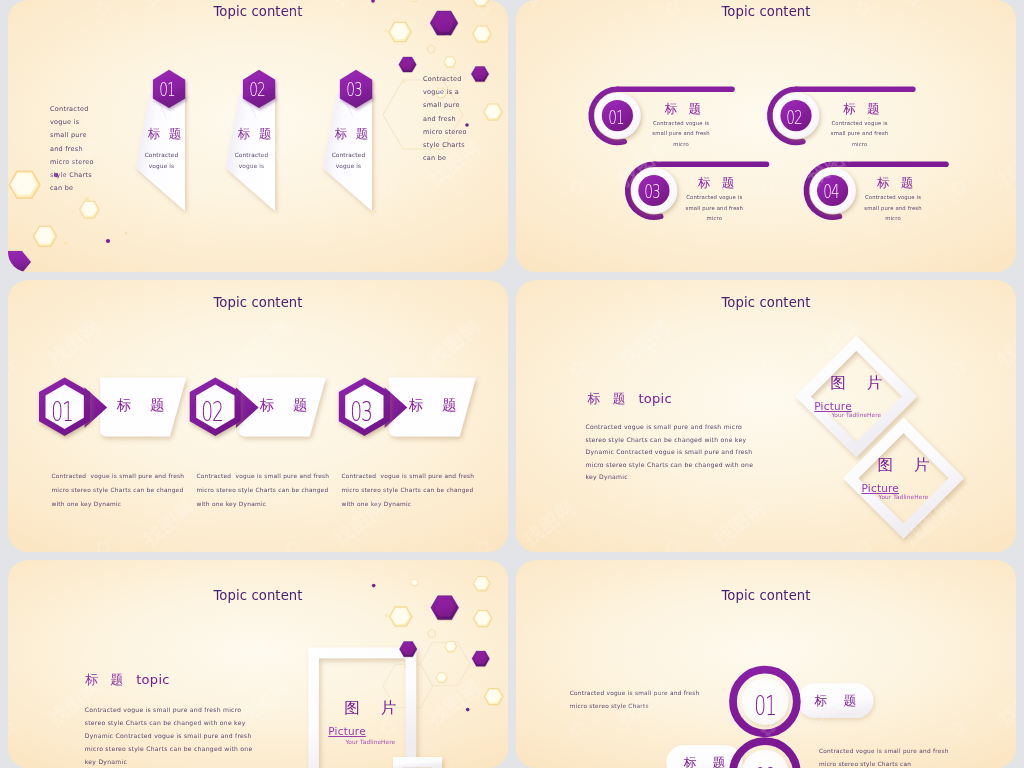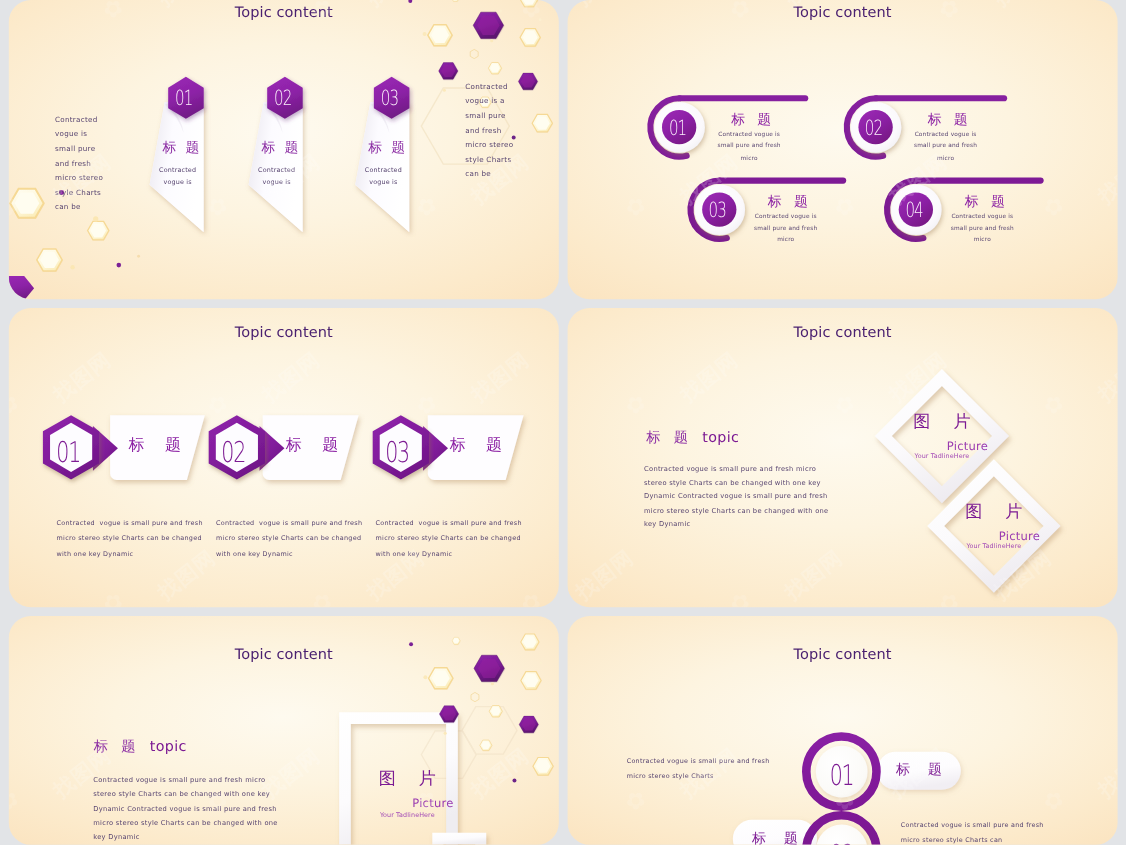--- a/index.html
+++ b/index.html
@@ -70,22 +70,22 @@
   .s4head .lat{letter-spacing:.3px;color:#7c1a93;}
   .s4para{
     position:absolute;color:#574470;font-size:6.1px;line-height:12.6px;white-space:pre-line;
     font-family:"DejaVu Sans",sans-serif;letter-spacing:.25px;
   }
   .pfcn{
     position:absolute;text-align:center;font-size:15.5px;line-height:16px;letter-spacing:8px;
     text-indent:8px;color:#7c1a93;
   }
   .pflabel{
-    position:absolute;text-align:right;color:#9a3bb0;font-size:10.5px;line-height:11px;
-    font-family:"DejaVu Sans",sans-serif;letter-spacing:.2px;
+    position:absolute;text-align:left;color:#9a3bb0;font-size:10.5px;line-height:11px;
+    font-family:"DejaVu Sans",sans-serif;letter-spacing:.2px;text-decoration:underline;
   }
   .pftag{
     position:absolute;text-align:center;color:#a44cb6;font-size:5.8px;line-height:7px;
     font-family:"DejaVu Sans",sans-serif;letter-spacing:.1px;
   }
   .s5para{line-height:13.1px;}
   
   .s3num{
     position:absolute;text-align:center;color:#7d1b93;font-size:26px;line-height:26px;
     font-family:"DejaVu Sans",sans-serif;font-weight:300;letter-spacing:-1.6px;

